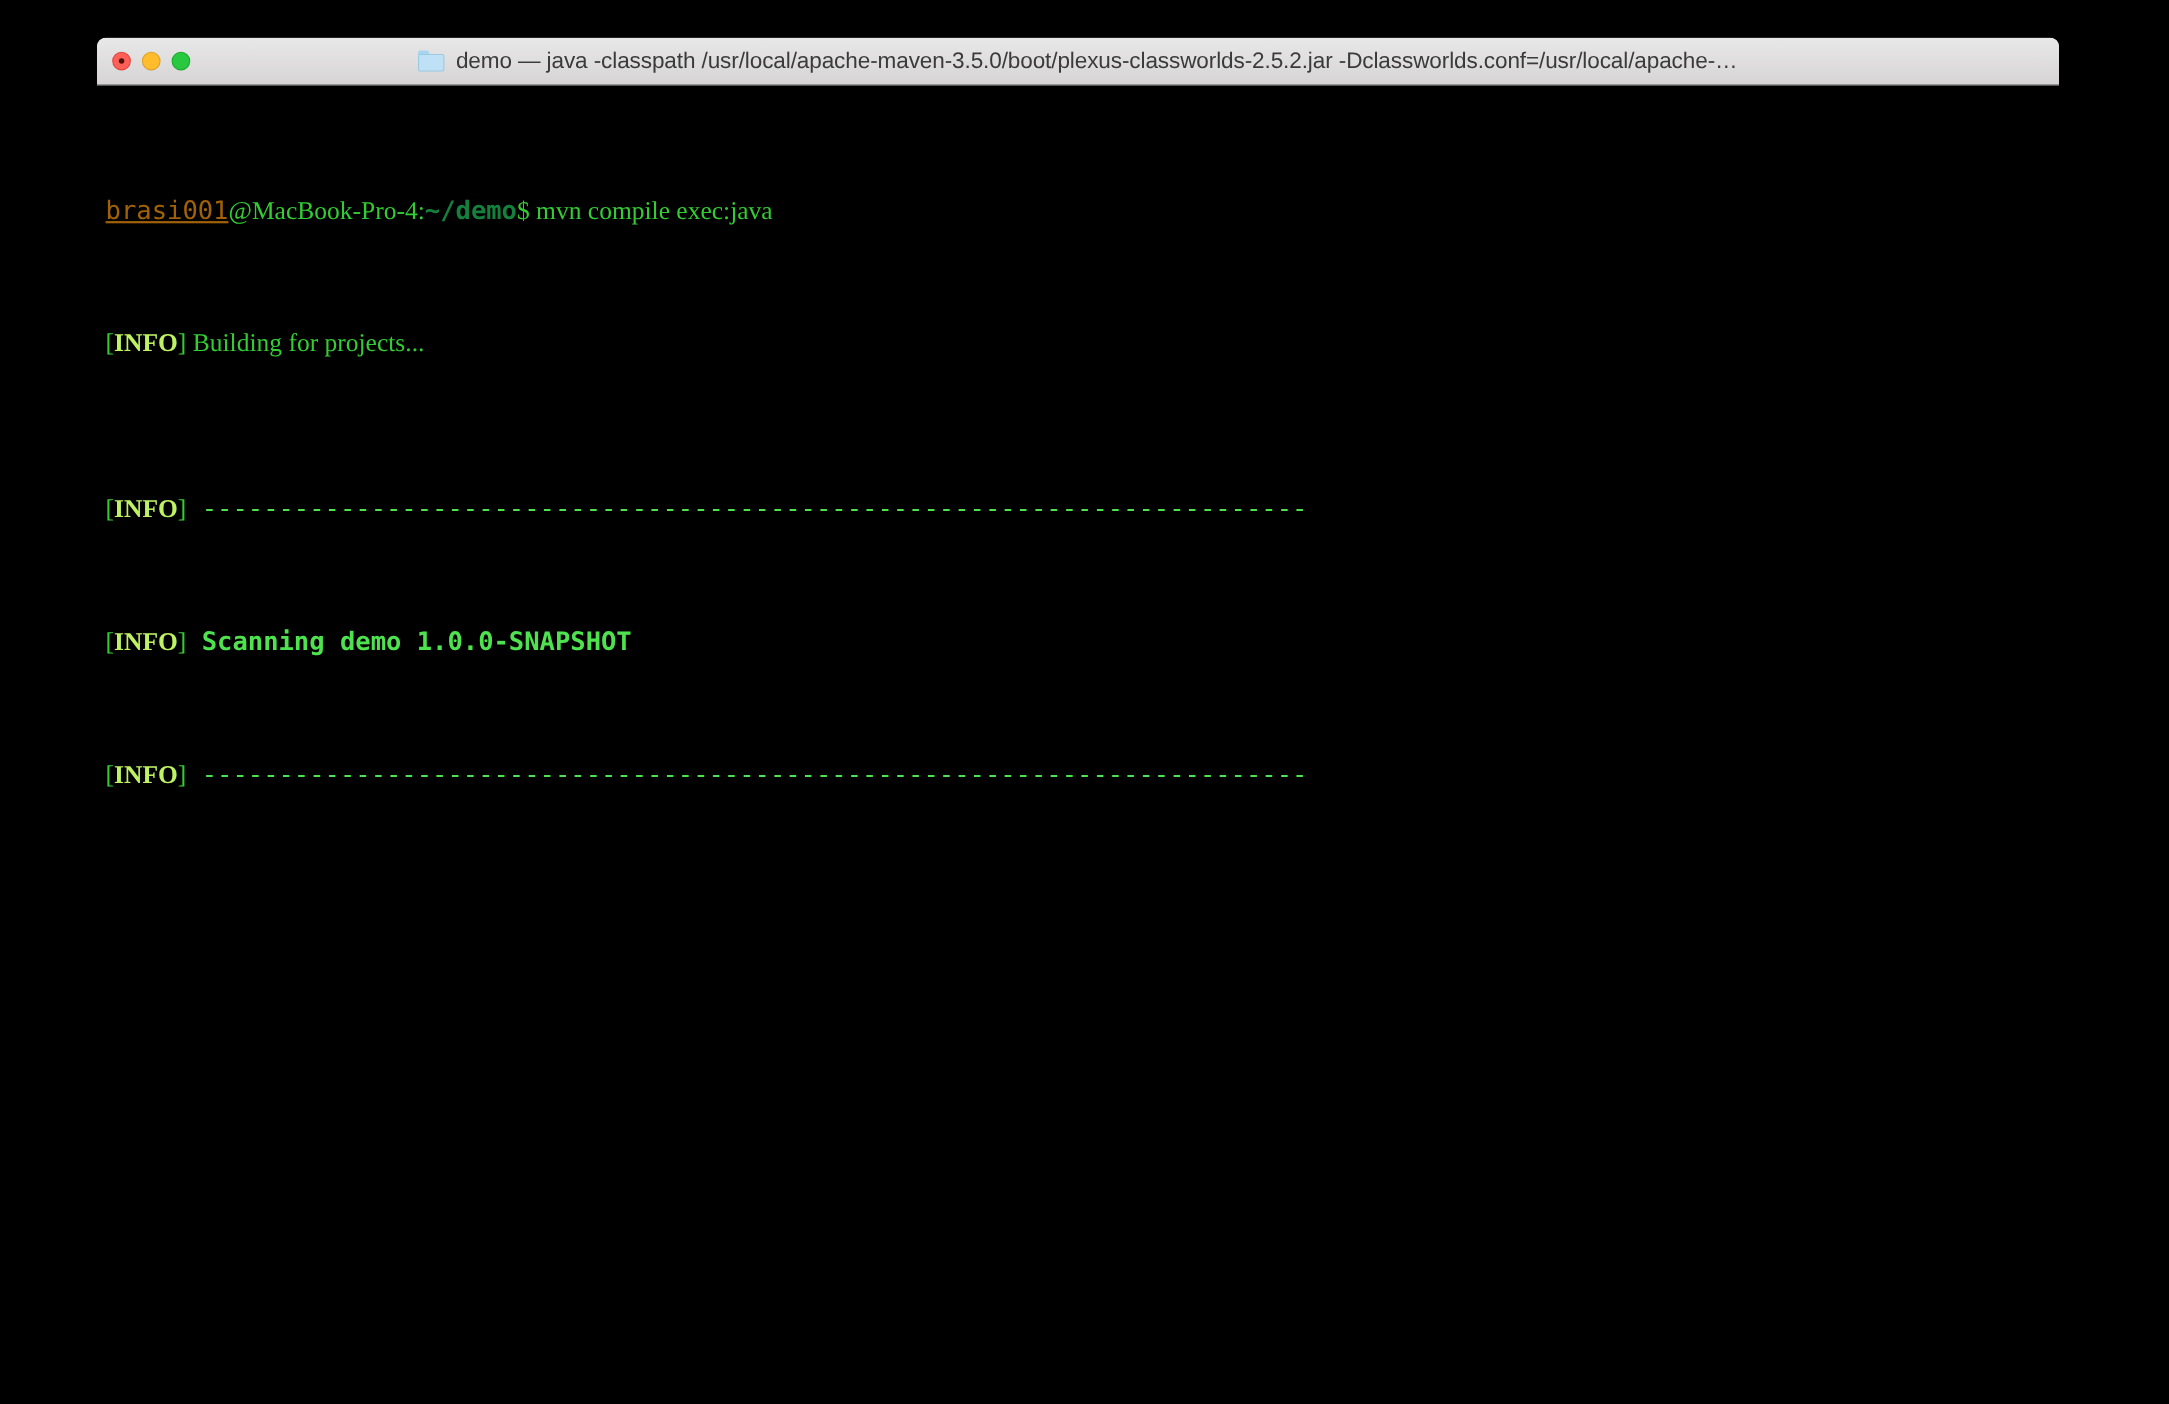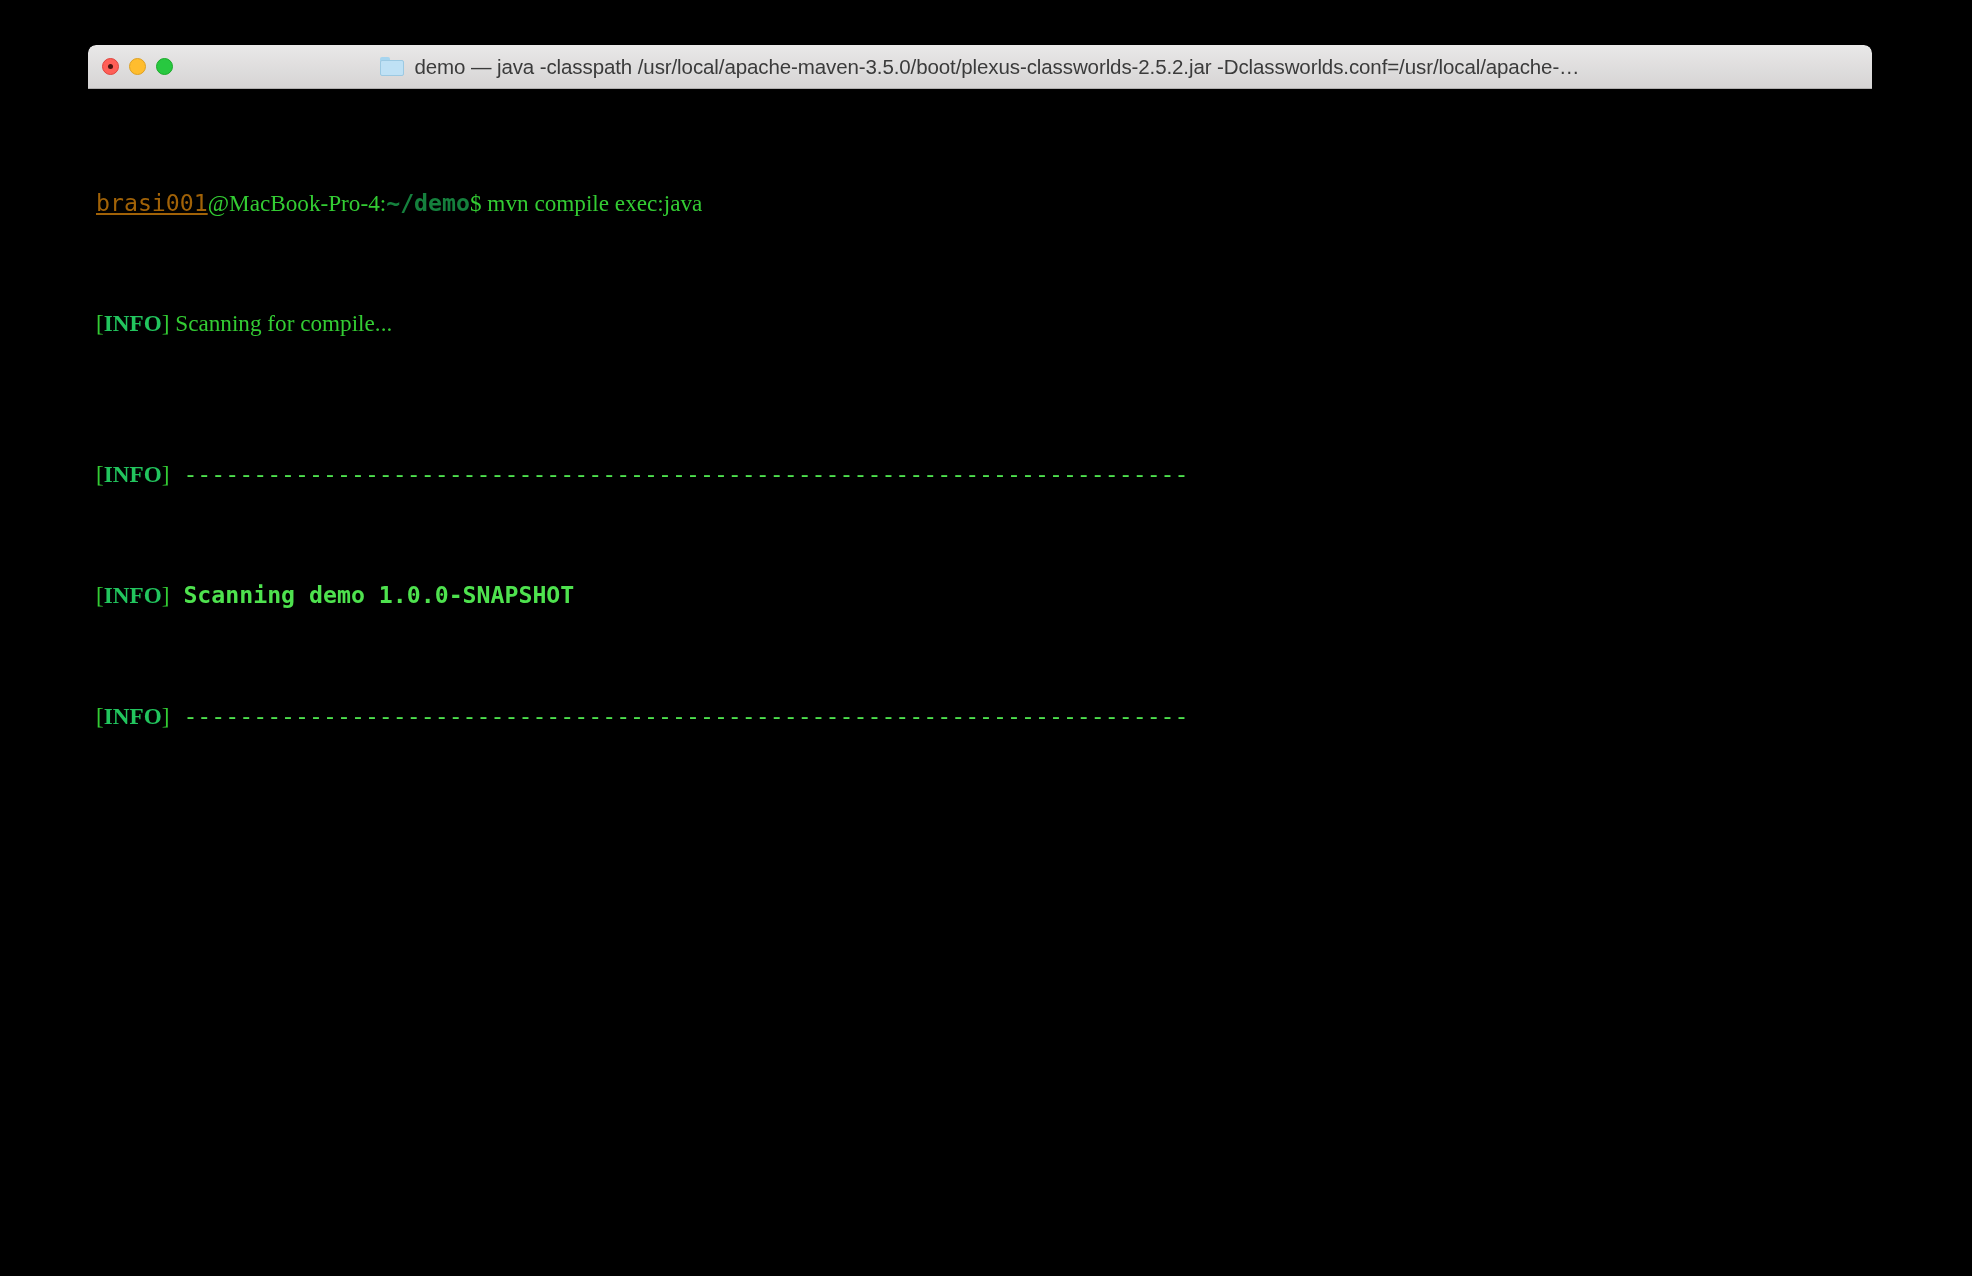--- a/index.html
+++ b/index.html
@@ -11,21 +11,21 @@
     overflow: hidden;
   }
   body {
     font-family: "DejaVu Sans Mono", monospace;
   }
 
   
   #window {
     position: absolute;
     left: 88px;
-    top: 45px;
+    top: 34px;
     width: 1784px;
     height: 845px;
     border-radius: 8px;
     overflow: hidden;
     box-shadow: 0 10px 40px rgba(0,0,0,0.75);
   }
 
   
   #titlebar {
     position: relative;
@@ -128,21 +128,21 @@
     white-space: pre;
   }
   .line {
     white-space: pre;
     min-height: 30.2px;
   }
 
   
   .c-green   { color: #33cc33; font-family: Liberation Serif, serif; }
   .c-brgreen { color: #4ee24e; }
-  .c-blue    { color: #22c55e; }
+  .c-blue    { color: #bef264; }
   .c-cyan    { color: #a16207; text-decoration: underline; }
   .c-yellow  { color: #15803d; }
   .b         { font-weight: bold; }
 </style>
 </head>
 <body>
 
 <div id="window">
 
   <div id="titlebar">
@@ -160,21 +160,21 @@
         <span id="window-title">demo — java -classpath /usr/local/apache-maven-3.5.0/boot/plexus-classworlds-2.5.2.jar -Dclassworlds.conf=/usr/local/apache-…</span>
       </div>
     </div>
   </div>
 
   <div id="terminal">
     <div id="term-lines">
 
       <div class="line"><span class="c-cyan">brasi001</span><span class="c-green">@MacBook-Pro-4</span><span class="c-green">:</span><span class="c-yellow b">~/demo</span><span class="c-green">$</span><span class="c-green"> mvn compile exec:java</span></div>
 
-      <div class="line"><span class="c-green">[<span class="c-blue b">INFO</span>]</span><span class="c-green"> Scanning for compile...</span></div>
+      <div class="line"><span class="c-green">[<span class="c-blue b">INFO</span>]</span><span class="c-green"> Building for projects...</span></div>
 
 
       <div class="line"><span class="c-green">[<span class="c-blue b">INFO</span>]</span><span class="c-brgreen"> ------------------------------------------------------------------------</span></div>
 
       <div class="line"><span class="c-green">[<span class="c-blue b">INFO</span>]</span><span class="c-brgreen b"> Scanning demo 1.0.0-SNAPSHOT</span></div>
 
       <div class="line"><span class="c-green">[<span class="c-blue b">INFO</span>]</span><span class="c-brgreen"> ------------------------------------------------------------------------</span></div>
 
       
 

